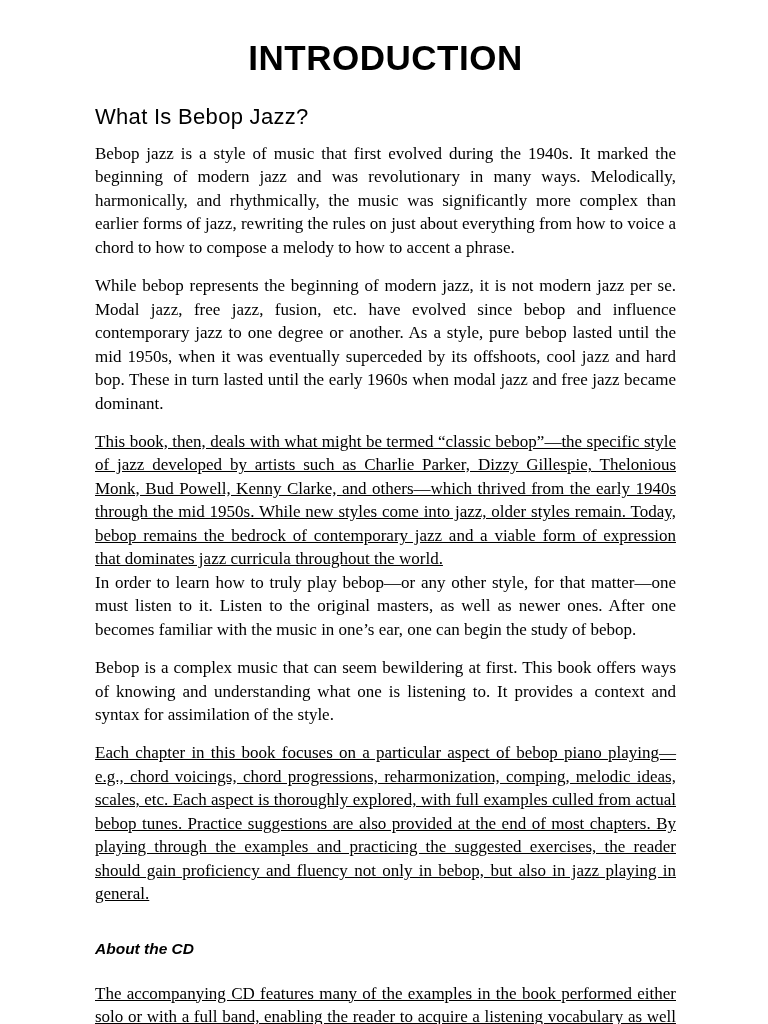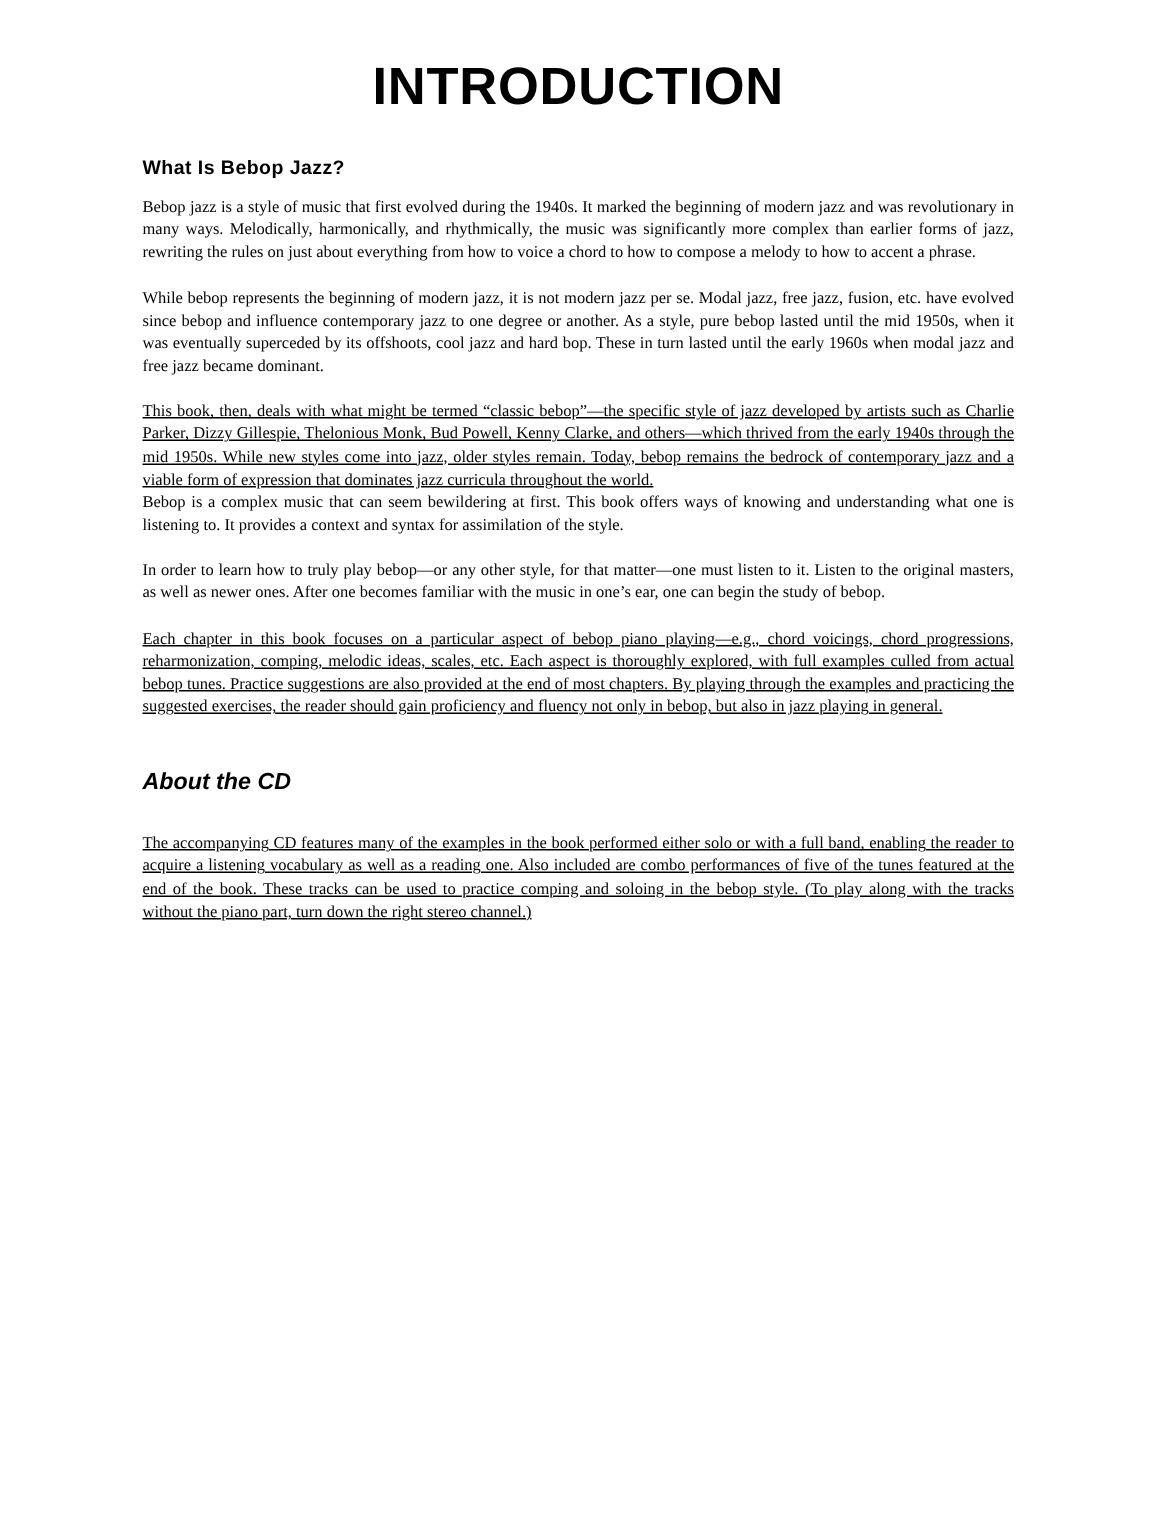--- a/index.html
+++ b/index.html
@@ -24,37 +24,37 @@
   .doc-title {
     font-family: "Liberation Sans", sans-serif;
     font-weight: bold;
     font-size: 35px;
     letter-spacing: 0.5px;
     text-align: center;
     margin: 8px 0 26px 0;
   }
   .section-head {
     font-family: "Liberation Sans", sans-serif;
-    font-weight: bold;
-    font-size: 13px;
+    font-weight: normal;
+    font-size: 22px;
     letter-spacing: 0.3px;
     margin: 0 0 12px 0;
   }
   .section-head.spaced-top {
     margin-top: 42px;
   }
   .subsection-head {
     font-family: "Liberation Sans", sans-serif;
     font-weight: bold;
     font-style: italic;
     font-size: 15.5px;
     margin: 34px 0 24px 0;
   }
   p.body-text {
-    font-size: 11px;
+    font-size: 17px;
     line-height: 1.38;
     text-align: justify;
     margin: 0 0 15px 0;
     hyphens: none;
   }
   p.body-text:last-child {
     margin-bottom: 0;
     text-decoration: underline;
   }
   .block {
@@ -69,22 +69,22 @@
   <h1 class="doc-title">INTRODUCTION</h1>
 
   <section class="block">
     <h2 class="section-head">What Is Bebop Jazz?</h2>
     <p class="body-text">Bebop jazz is a style of music that first evolved during the 1940s. It marked the beginning of modern jazz and was revolutionary in many ways. Melodically, harmonically, and rhythmically, the music was significantly more complex than earlier forms of jazz, rewriting the rules on just about everything from how to voice a chord to how to compose a melody to how to accent a phrase.</p>
     <p class="body-text">While bebop represents the beginning of modern jazz, it is not modern jazz per se. Modal jazz, free jazz, fusion, etc. have evolved since bebop and influence contemporary jazz to one degree or another. As a style, pure bebop lasted until the mid 1950s, when it was eventually superceded by its offshoots, cool jazz and hard bop. These in turn lasted until the early 1960s when modal jazz and free jazz became dominant.</p>
     <p class="body-text">This book, then, deals with what might be termed “classic bebop”—the specific style of jazz developed by artists such as Charlie Parker, Dizzy Gillespie, Thelonious Monk, Bud Powell, Kenny Clarke, and others—which thrived from the early 1940s through the mid 1950s. While new styles come into jazz, older styles remain. Today, bebop remains the bedrock of contemporary jazz and a viable form of expression that dominates jazz curricula throughout the world.</p>
   </section>
 
   <section class="block">
+    <p class="body-text">In order to learn how to truly play bebop—or any other style, for that matter—one must listen to it. Listen to the original masters, as well as newer ones. After one becomes familiar with the music in one’s ear, one can begin the study of bebop.</p>
     <p class="body-text">Bebop is a complex music that can seem bewildering at first. This book offers ways of knowing and understanding what one is listening to. It provides a context and syntax for assimilation of the style.</p>
-    <p class="body-text">In order to learn how to truly play bebop—or any other style, for that matter—one must listen to it. Listen to the original masters, as well as newer ones. After one becomes familiar with the music in one’s ear, one can begin the study of bebop.</p>
     <p class="body-text">Each chapter in this book focuses on a particular aspect of bebop piano playing—e.g., chord voicings, chord progressions, reharmonization, comping, melodic ideas, scales, etc. Each aspect is thoroughly explored, with full examples culled from actual bebop tunes. Practice suggestions are also provided at the end of most chapters. By playing through the examples and practicing the suggested exercises, the reader should gain proficiency and fluency not only in bebop, but also in jazz playing in general.</p>
   </section>
 
   <section class="block">
     <h3 class="subsection-head">About the CD</h3>
     <p class="body-text">The accompanying CD features many of the examples in the book performed either solo or with a full band, enabling the reader to acquire a listening vocabulary as well as a reading one. Also included are combo performances of five of the tunes featured at the end of the book. These tracks can be used to practice comping and soloing in the bebop style. (To play along with the tracks without the piano part, turn down the right stereo channel.)</p>
 
   </section>
 
 </div>

